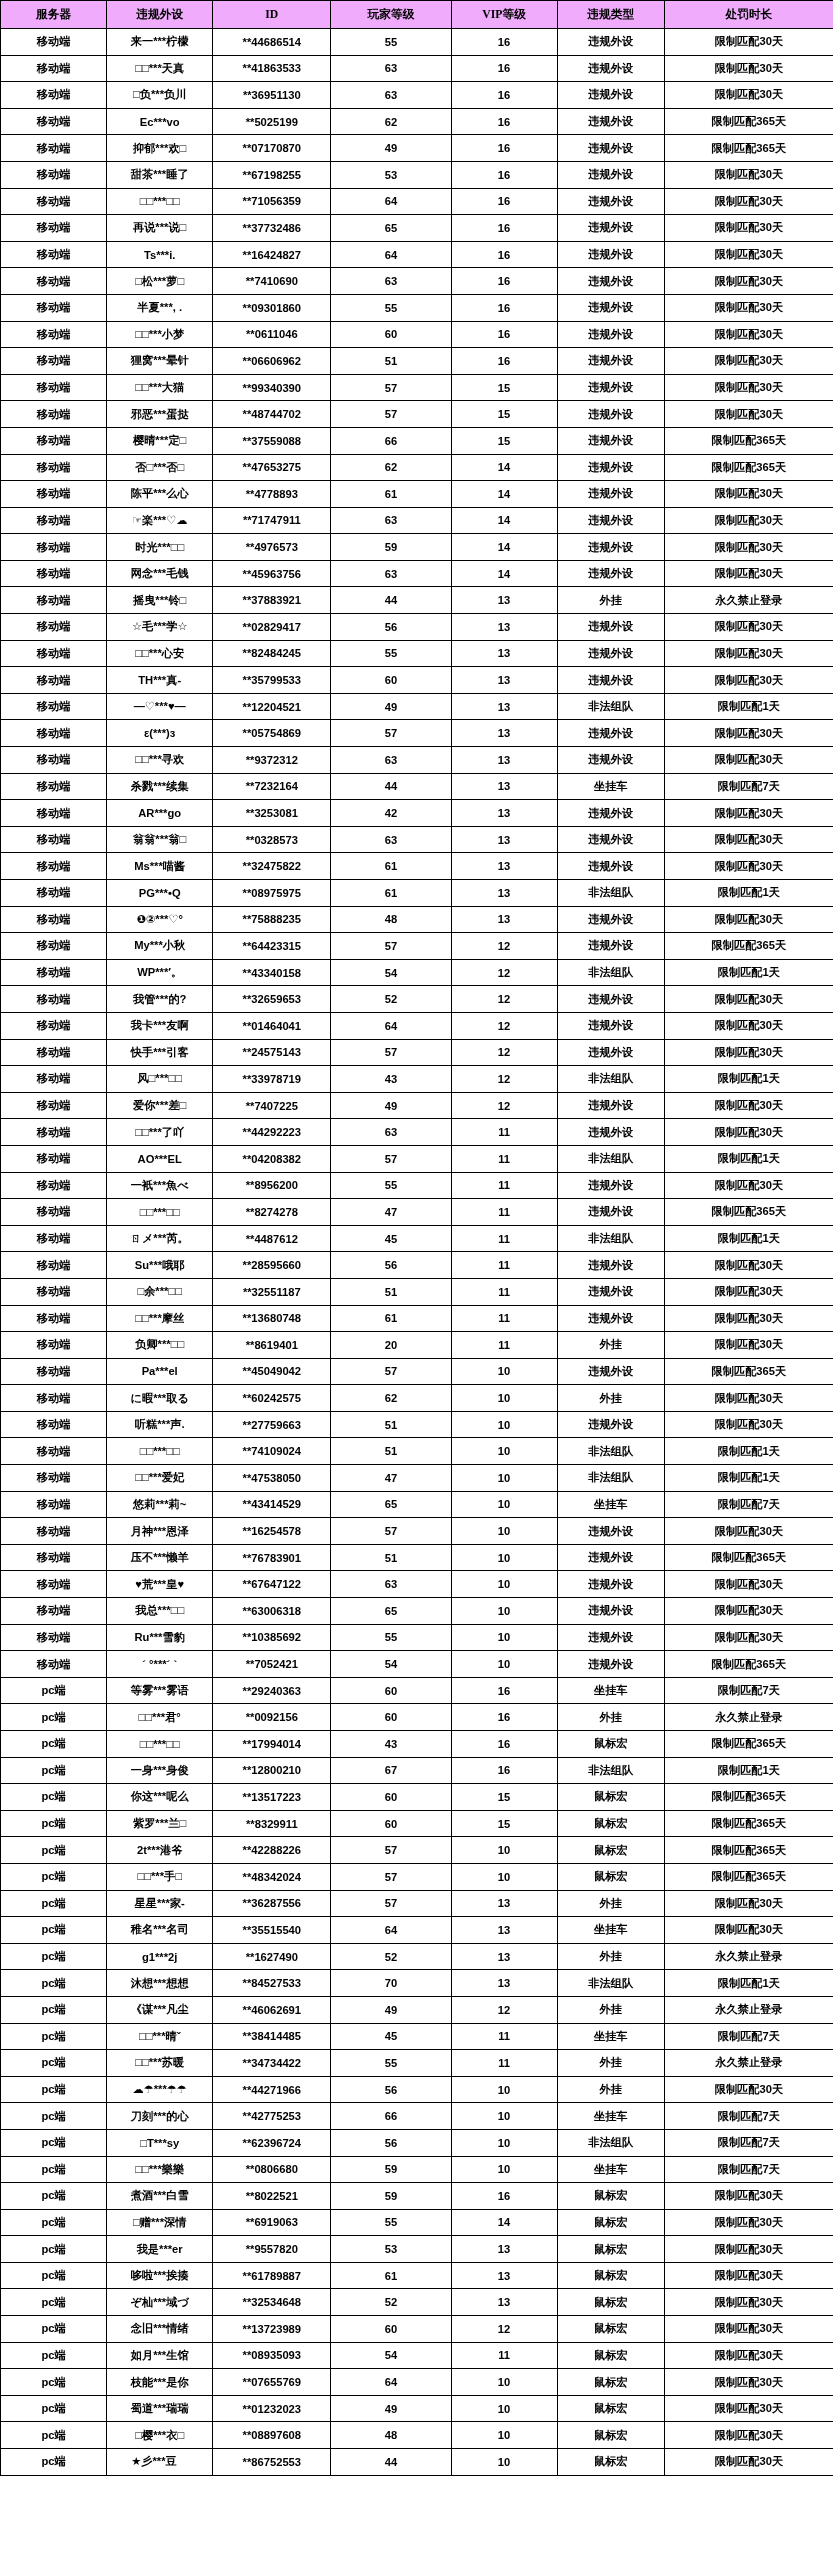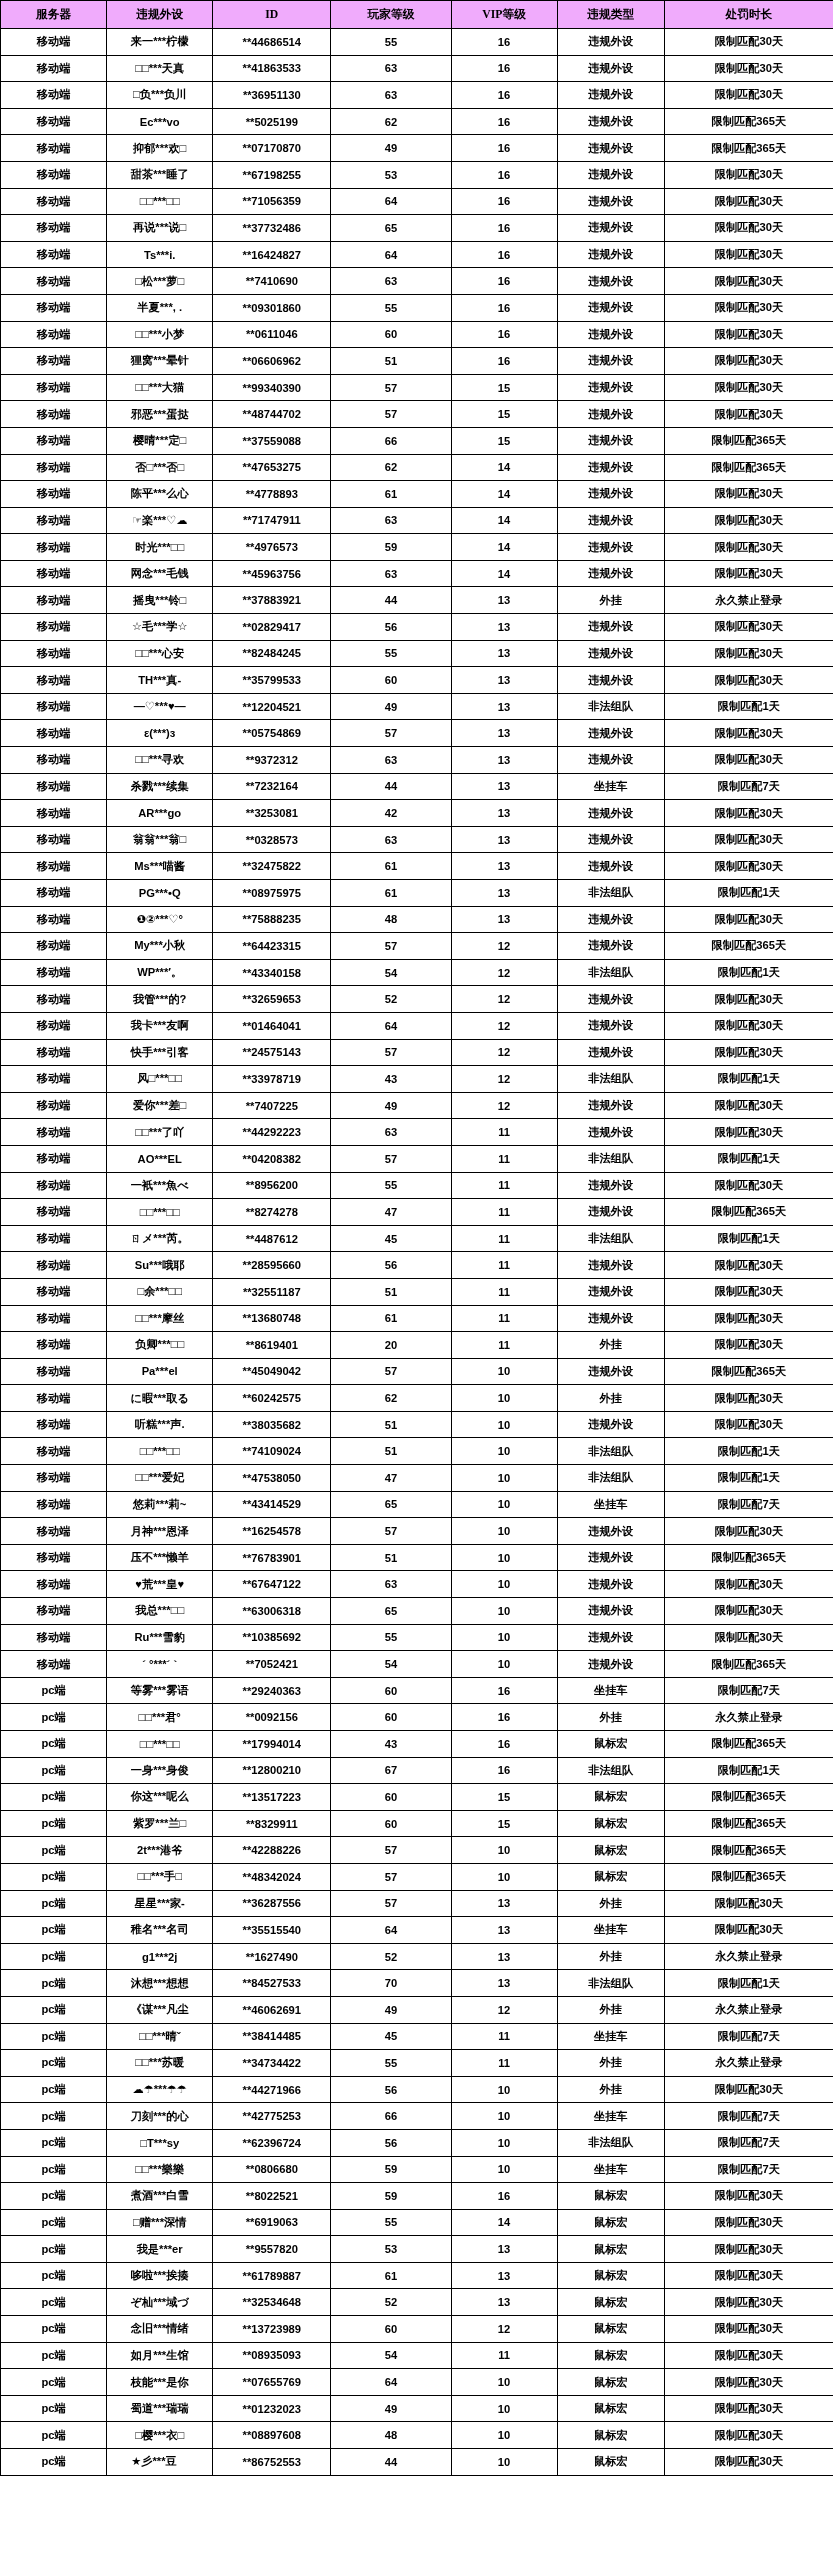--- a/index.html
+++ b/index.html
@@ -499,21 +499,21 @@
         <td>に暇***取る</td>
         <td>**60242575</td>
         <td>62</td>
         <td>10</td>
         <td>外挂</td>
         <td>限制匹配30天</td>
       </tr>
       <tr>
         <td>移动端</td>
         <td>听糕***声.</td>
-        <td>**38035682</td>
+        <td>**27759663</td>
         <td>51</td>
         <td>10</td>
         <td>违规外设</td>
         <td>限制匹配30天</td>
       </tr>
       <tr>
         <td>移动端</td>
         <td>□□***□□</td>
         <td>**74109024</td>
         <td>51</td>

